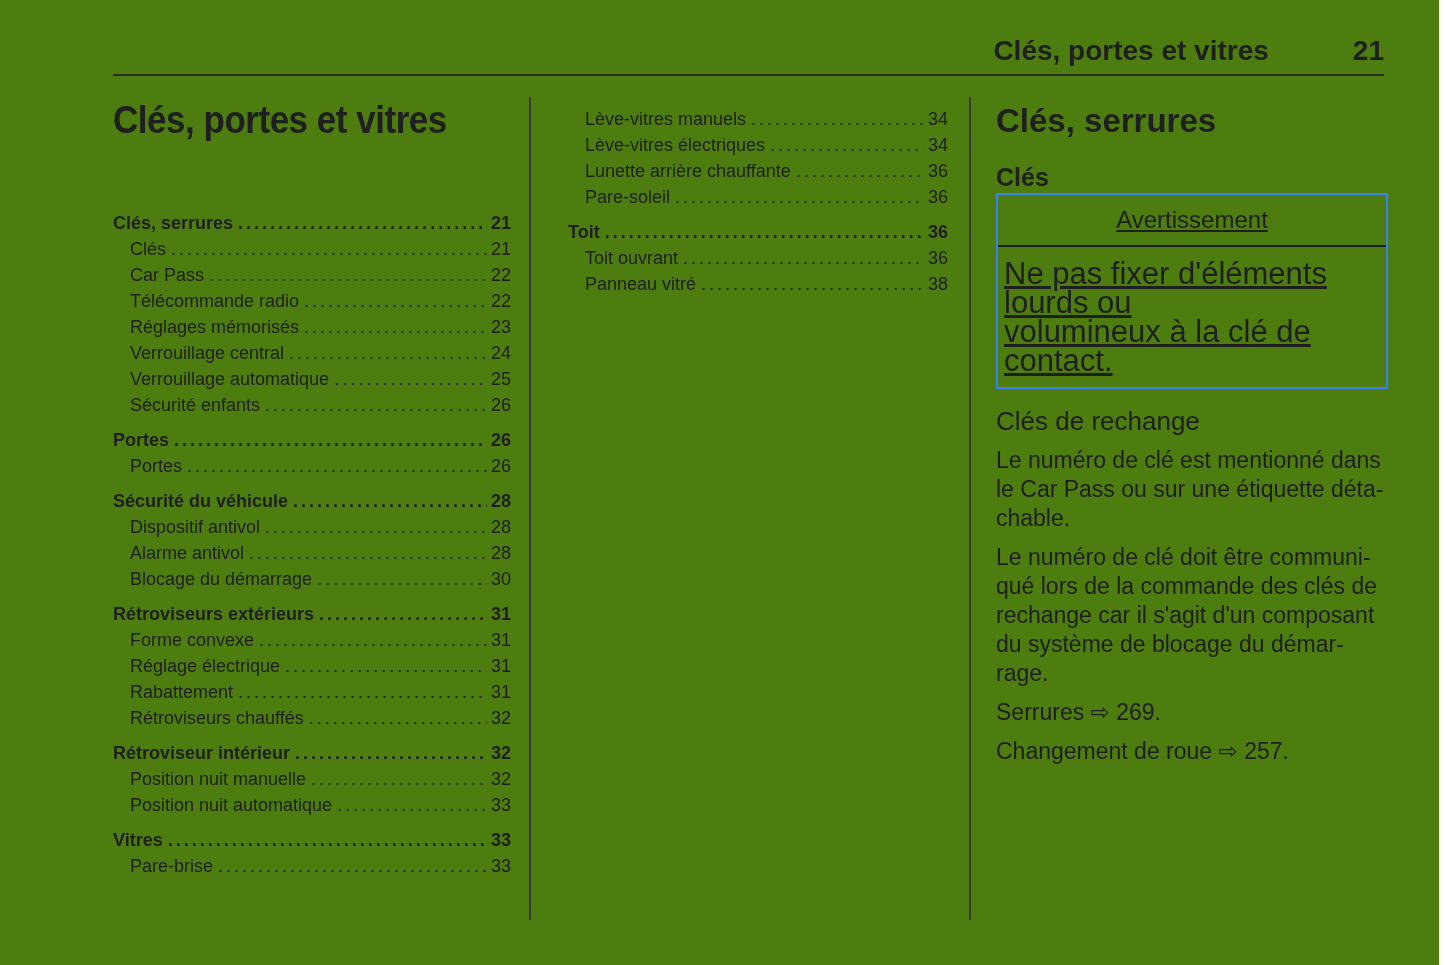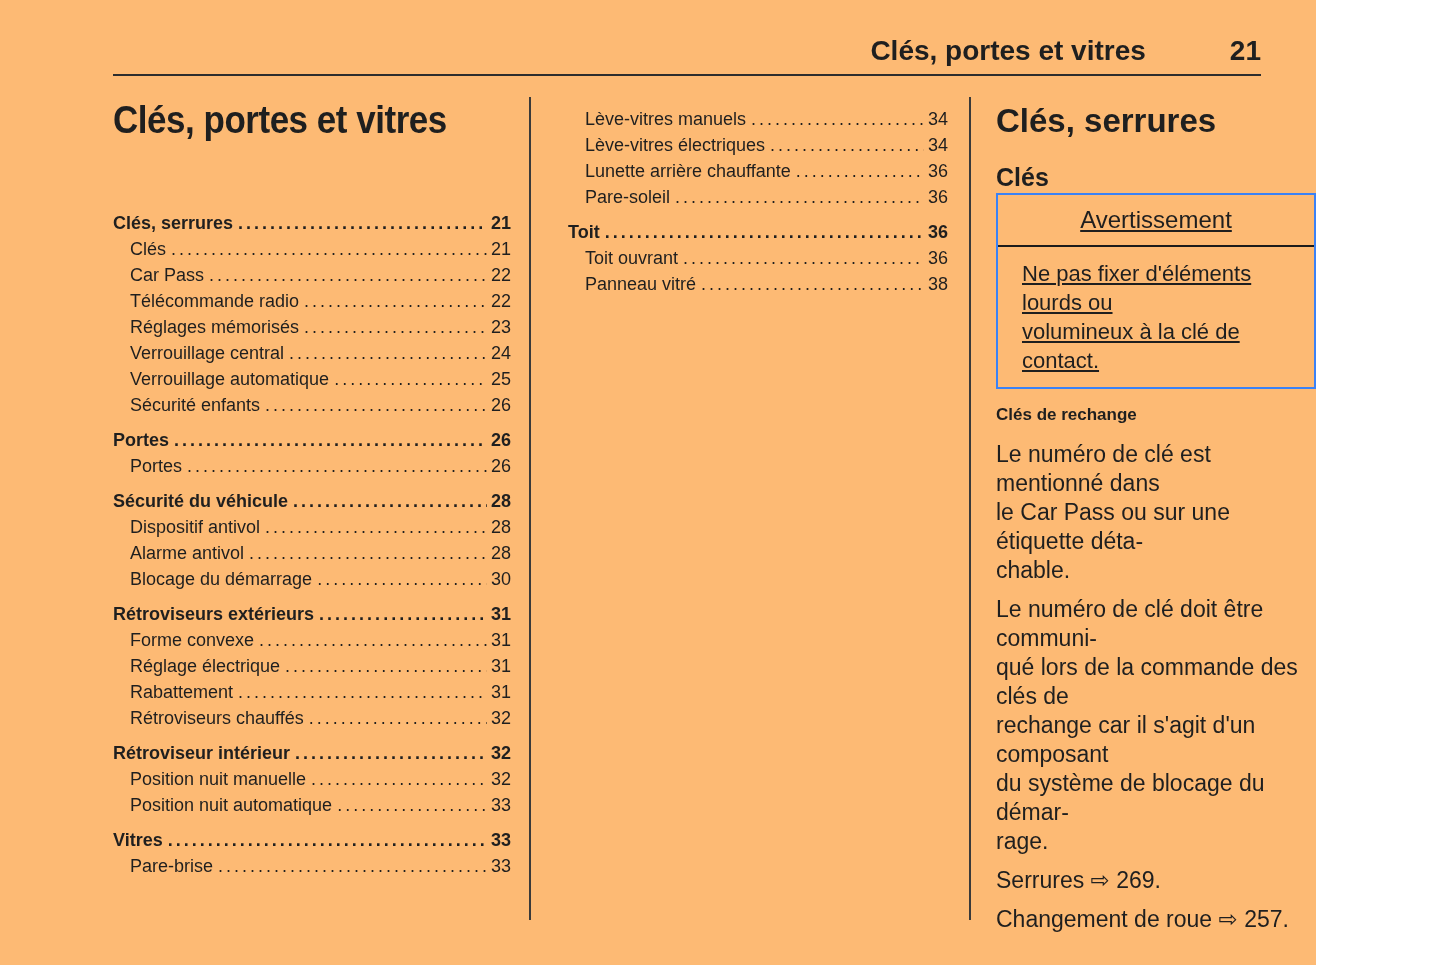--- a/index.html
+++ b/index.html
@@ -3,22 +3,22 @@
 <meta charset="utf-8">
 <style>
   html,body { margin:0; padding:0; background:#ffffff; }
   body {
     font-family: "Liberation Sans", "DejaVu Sans", sans-serif;
     color:#1f1f1f;
     -webkit-font-smoothing: antialiased;
   }
   .page {
     position:relative;
-    width:1316px; height:965px;
-    background:#fdba74;
+    width:1439px; height:965px;
+    background:#4d7c0f;
     overflow:hidden;
   }
   
   .header-inner {
     display:flex;
     justify-content:flex-end;
     align-items:baseline;
     gap:84px;
     padding:36px 55px 0 113px;
     font-weight:700;
@@ -95,29 +95,29 @@
     text-decoration:underline;
   }
   .warning-title {
     text-align:center;
     font-size:24px;
     line-height:28px;
     padding:11px 6px;
     border-bottom:2px solid #1c1c1c;
   }
   .warning-body {
-    font-size:22px;
+    font-size:31px;
     line-height:29px;
-    padding:12px 12px 12px 24px;
+    padding:12px 12px 12px 6px;
     white-space:pre-line;
   }
   .spare-heading {
-    margin:11px 0 0 0;
-    font-size:17px;
-    font-weight:700;
+    margin:17px 0 0 0;
+    font-size:26px;
+    font-weight:400;
     line-height:30px;
   }
   .body-copy { margin-top:6px; }
   .body-copy p {
     margin:10px 0 0 0;
     font-size:23px;
     line-height:29px;
     white-space:pre-line;
   }
 </style>

